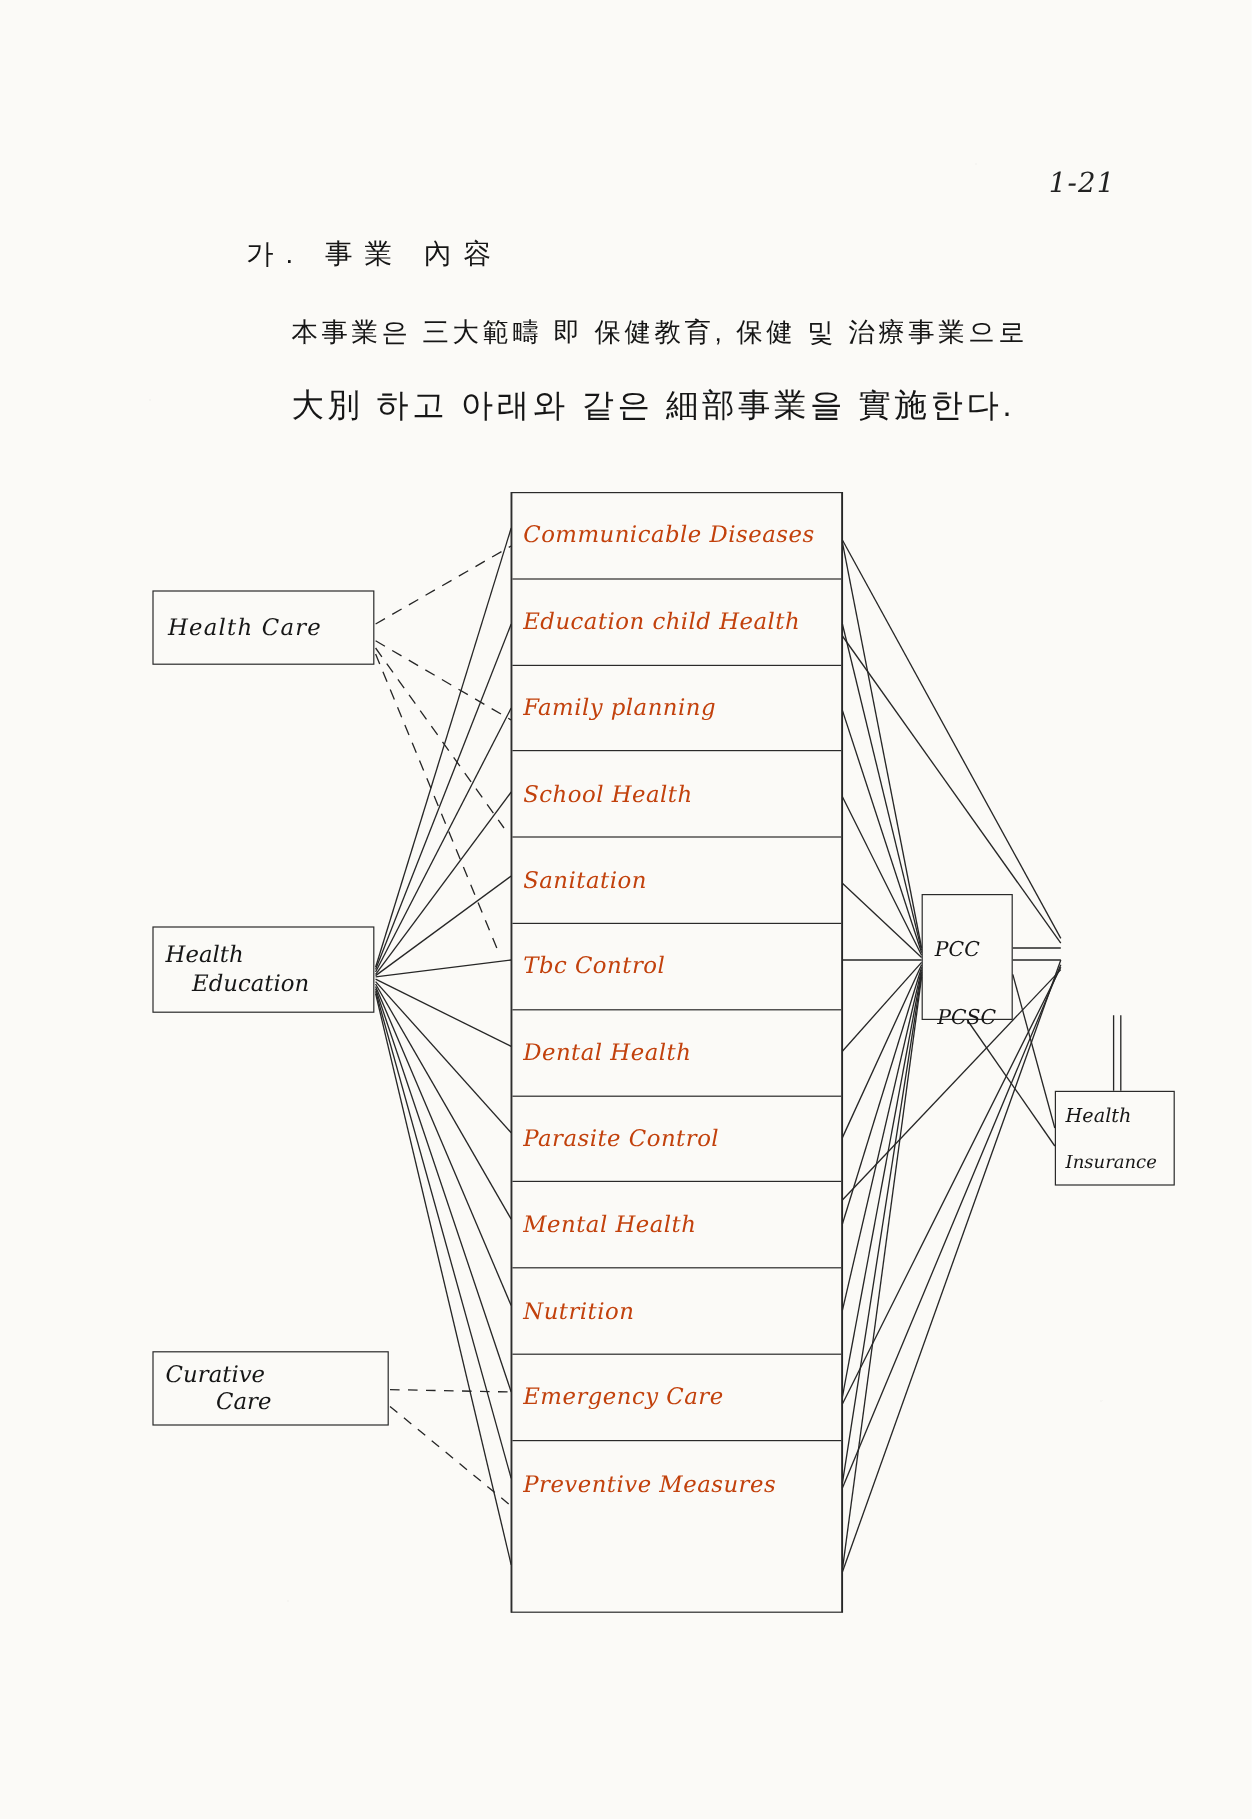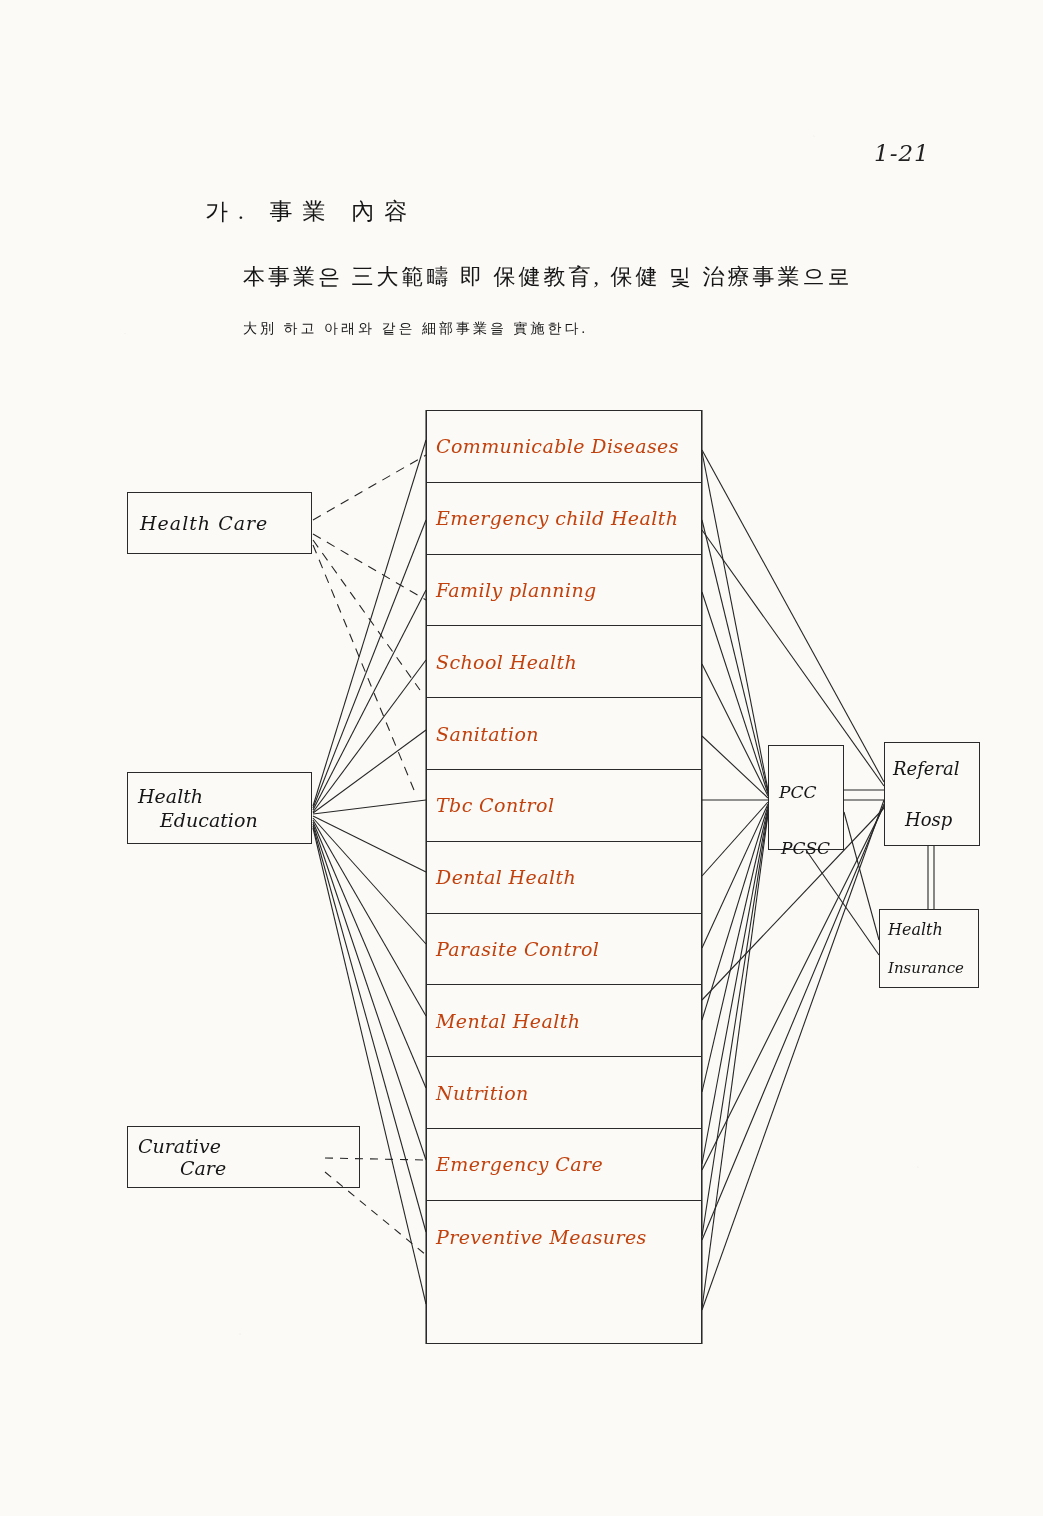--- a/index.html
+++ b/index.html
@@ -29,21 +29,21 @@
       radial-gradient(circle at 78% 9%, rgba(0,0,0,0.02) 0 1px, transparent 1px),
       radial-gradient(circle at 44% 63%, rgba(0,0,0,0.02) 0 1px, transparent 1px),
       radial-gradient(circle at 88% 77%, rgba(0,0,0,0.02) 0 1px, transparent 1px),
       radial-gradient(circle at 23% 88%, rgba(0,0,0,0.02) 0 1px, transparent 1px);
   }
 
   .ink {
     color: #1a1a1a;
   }
   .hand-ko {
-    font-family: Liberation Serif, serif;
+    font-family: Liberation Sans, sans-serif;
   }
 
   
   #page-number {
     position: absolute;
     left: 874px;
     top: 140px;
     font-family: "DejaVu Serif", serif;
     font-style: italic;
     font-size: 23px;
@@ -64,21 +64,21 @@
     top: 262px;
     font-size: 22px;
     letter-spacing: 3px;
     color: #161616;
     white-space: nowrap;
   }
   #para-line-2 {
     position: absolute;
     left: 243px;
     top: 320px;
-    font-size: 14px;
+    font-size: 27px;
     letter-spacing: 3px;
     color: #161616;
     white-space: nowrap;
   }
 
   
   #diagram {
     position: absolute;
     left: 0;
     top: 0;
@@ -109,21 +109,21 @@
   #node-health-care .line { font-size: 19px; letter-spacing: 1px; }
 
   #node-health-education {
     left: 127px; top: 772px; width: 185px; height: 72px;
     padding-left: 10px;
   }
   #node-health-education .l1 { margin-bottom: 2px; }
   #node-health-education .l2 { margin-left: 22px; }
 
   #node-curative-care {
-    left: 127px; top: 1126px; width: 233px; height: 62px;
+    left: 127px; top: 1126px; width: 197px; height: 62px;
     padding-left: 10px;
   }
   #node-curative-care .l2 { margin-left: 42px; }
 
   #node-pcc {
     left: 768px; top: 745px; width: 76px; height: 105px;
     padding-left: 10px;
     justify-content: space-around;
   }
   #node-pcc .line { font-size: 17px; margin-top: 36px; }
@@ -273,21 +273,21 @@
   <div class="node" id="node-curative-care">
     <div class="line l1">Curative</div>
     <div class="line l2">Care</div>
   </div>
 
   <div id="stack">
     <div class="stack-row">
       <span class="label">Communicable Diseases</span>
     </div>
     <div class="stack-row">
-      <span class="label">Emergency child Health</span>
+      <span class="label">Education child Health</span>
     </div>
     <div class="stack-row">
       <span class="label">Family   planning</span>
     </div>
     <div class="stack-row">
       <span class="label">School    Health</span>
     </div>
     <div class="stack-row">
       <span class="label">Sanitation</span>
     </div>
@@ -312,23 +312,19 @@
     <div class="stack-row">
       <span class="label">Preventive Measures</span>
     </div>
   </div>
 
   <div class="node" id="node-pcc">
     <div class="line l1">PCC</div>
     <div class="line l2">PCSC</div>
   </div>
 
-  <div class="node" id="node-referral">
-    <div class="line l1">Referal</div>
-    <div class="line l2">Hosp</div>
-  </div>
 
   <div class="node" id="node-insurance">
     <div class="line l1">Health</div>
     <div class="line l2">Insurance</div>
   </div>
 
 </div>
 
 </body></html>

